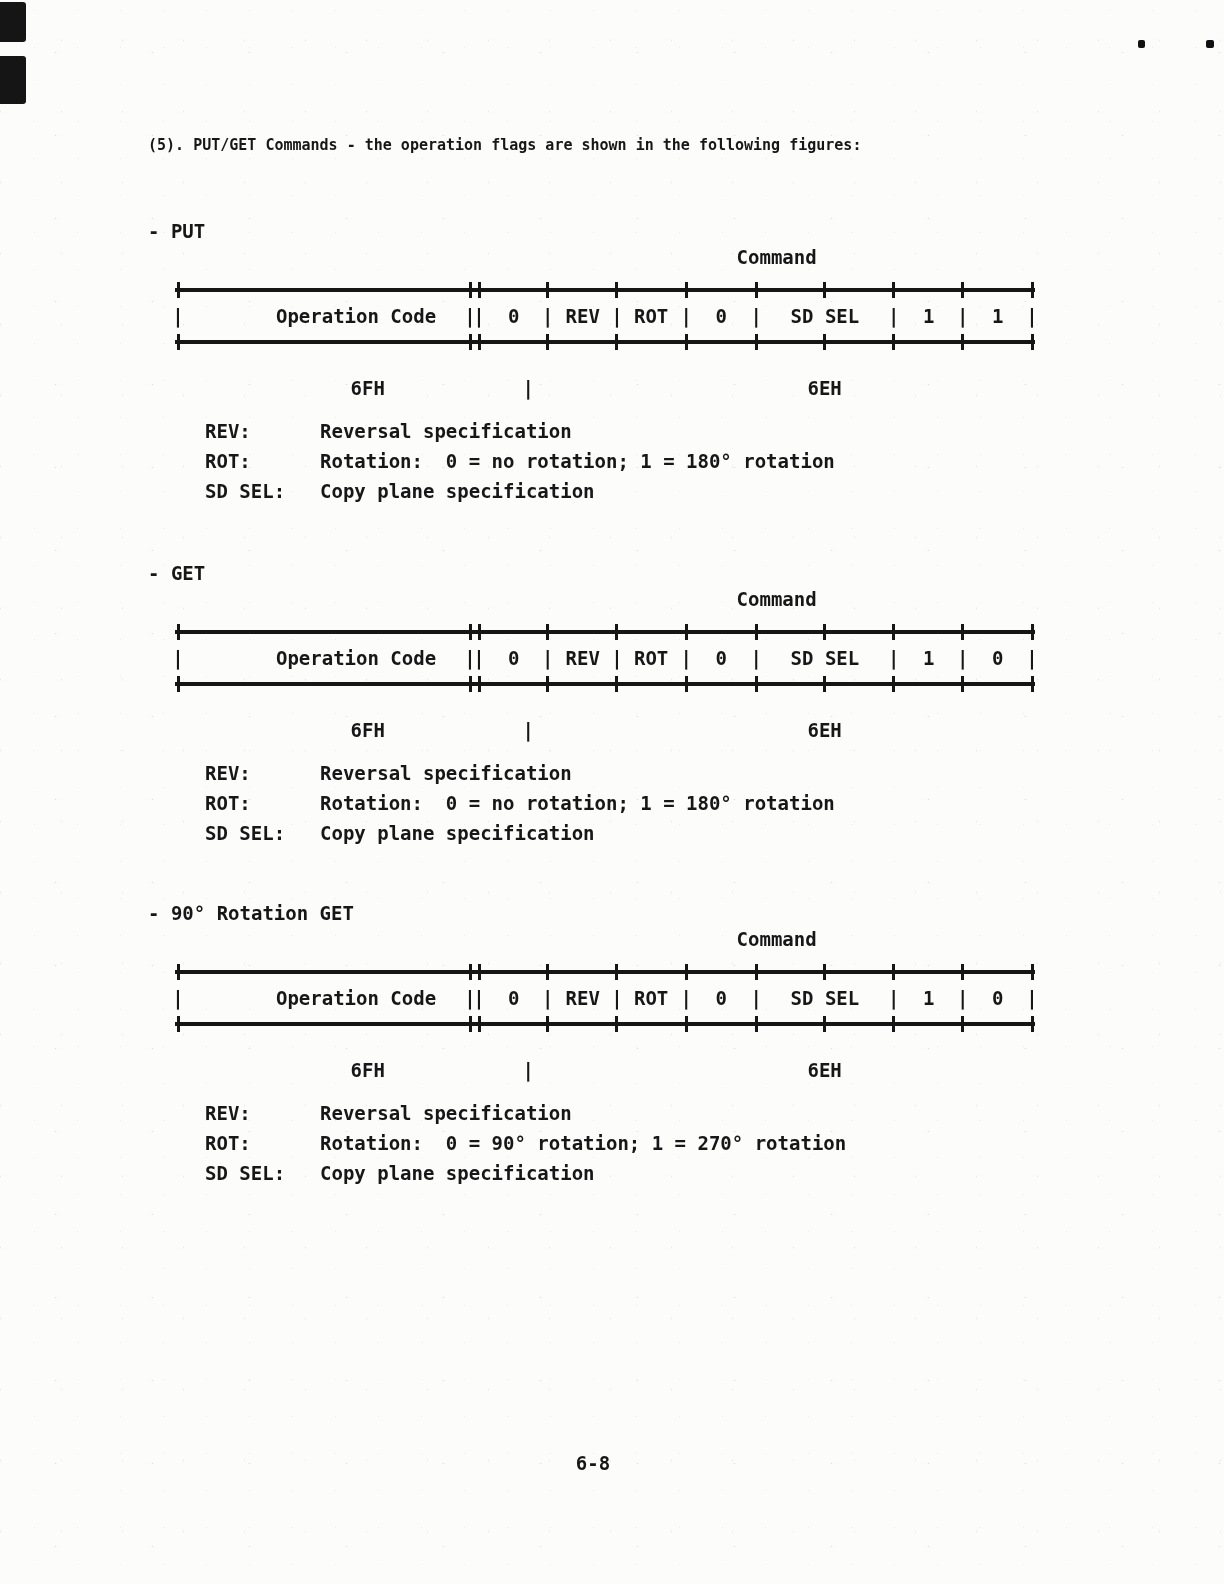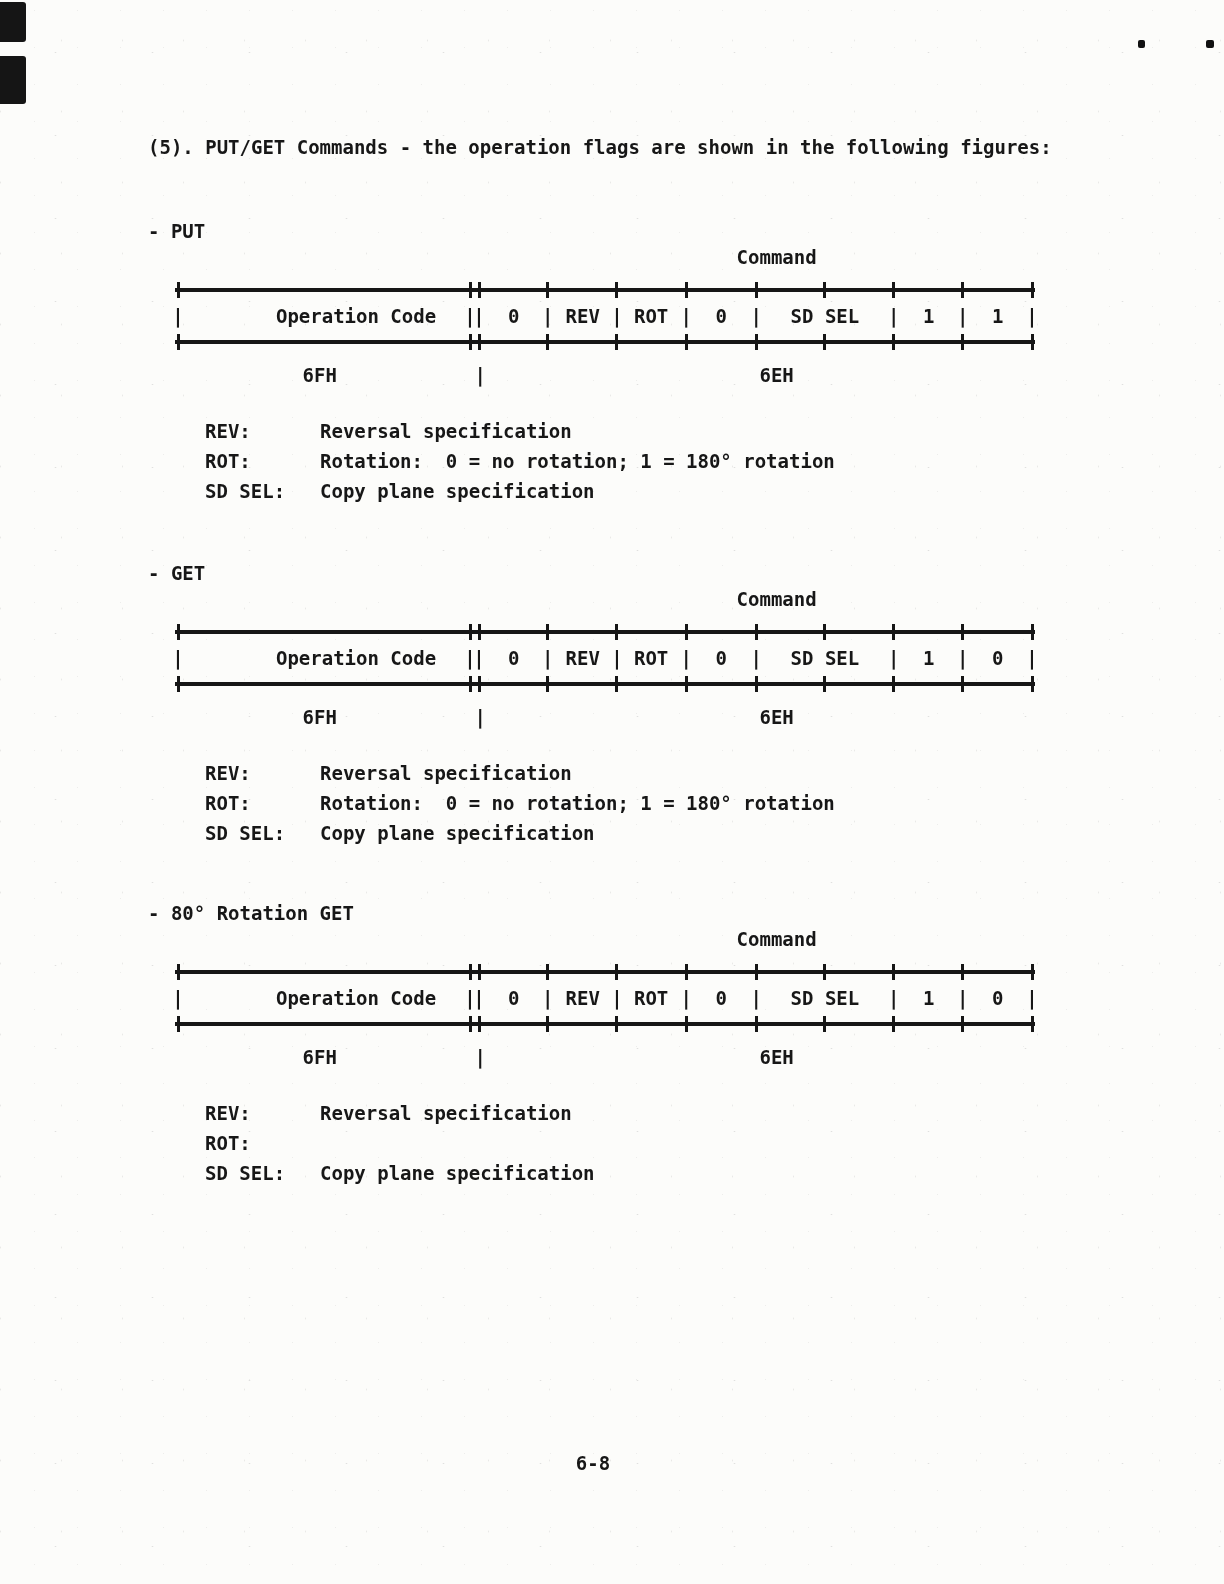--- a/index.html
+++ b/index.html
@@ -22,21 +22,21 @@
   .txt{white-space:pre;}
   
   .binder-mark{position:absolute;left:0;width:26px;background:#151515;border-radius:0 3px 3px 0;}
   #bm1{top:2px;height:40px;}
   #bm2{top:56px;height:48px;}
   .speck{position:absolute;background:#111;border-radius:2px;}
   #sp1{left:1138px;top:40px;width:7px;height:8px;}
   #sp2{left:1206px;top:40px;width:8px;height:8px;}
   
   .doc-title{position:absolute;top:64px;left:590px;transform:translateX(-50%);font-size:19px;letter-spacing:0.4px;}
-  .intro{position:absolute;top:136px;left:148px;font-size:19px;}
+  .intro{position:absolute;top:136px;left:148px;font-size:15px;}
   
   .section{position:absolute;left:0;width:100%;height:300px;}
   #sec-put{top:220px;}
   #sec-get{top:562px;}
   #sec-rot{top:902px;}
   .sec-heading{position:absolute;left:148px;top:0;font-size:19px;}
   
   .diagram{position:absolute;left:178px;top:62px;width:854px;}
   .command-label{position:absolute;left:70.1%;top:-36px;transform:translateX(-50%);font-size:19px;}
   .rule{position:absolute;left:0;width:100%;height:16px;}
@@ -48,21 +48,21 @@
   .cells span{position:absolute;top:0;line-height:36px;transform:translateX(-50%);}
   .cl-op{left:17.1%;margin-left:32px;}
   .cl-0{left:39.3%;}
   .cl-1{left:47.4%;}
   .cl-2{left:55.4%;}
   .cl-3{left:63.6%;}
   .cl-4{left:75.75%;}
   .cl-5{left:87.9%;}
   .cl-6{left:96%;}
   .codes{position:absolute;top:74px;left:0;width:100%;height:30px;font-size:19px;}
-  .codes span{position:absolute;top:4px;line-height:30px;transform:translateX(-50%);}
+  .codes span{position:absolute;top:17px;line-height:30px;transform:translateX(-50%);margin-left:48px;}
   .hexl{left:16.6%;}
   .hexd{left:35.4%;}
   .hexr{left:70.1%;}
   
   .notes{position:absolute;left:0;top:196px;width:100%;font-size:19px;}
   .note-row{position:absolute;left:0;width:100%;height:30px;line-height:30px;}
   .nr0{top:0;} .nr1{top:30px;} .nr2{top:60px;text-align:center;}
   .note-term{position:absolute;left:205px;}
   .note-def{position:absolute;left:320px;}
   
@@ -222,21 +222,21 @@
           <span class="note-def txt">Rotation:  0 = no rotation; 1 = 180° rotation</span>
         </div>
       <div class="note-row nr2">
           <span class="note-term txt">SD SEL:</span>
           <span class="note-def txt">Copy plane specification</span>
         </div>
     </div>
   </div>
 
   <div class="section" id="sec-rot">
-    <div class="sec-heading txt">- 80° Rotation GET</div>
+    <div class="sec-heading txt">- 90° Rotation GET</div>
     <div class="diagram">
       <div class="command-label txt">Command</div>
       <div class="rule rule-top">
           <div class="bar"></div>
           <div class="tick" style="left: calc(0% - 1.5px);"></div>
           <div class="tick" style="left: calc(34.2% - 1.5px);"></div>
           <div class="tick" style="left: calc(35.25% - 1.5px);"></div>
           <div class="tick" style="left: calc(43.3% - 1.5px);"></div>
           <div class="tick" style="left: calc(51.4% - 1.5px);"></div>
           <div class="tick" style="left: calc(59.5% - 1.5px);"></div>
@@ -286,20 +286,21 @@
         <span class="hexr txt">6EH</span>
       </div>
     </div>
     <div class="notes">
       <div class="note-row nr0">
           <span class="note-term txt">REV:</span>
           <span class="note-def txt">Reversal specification</span>
         </div>
       <div class="note-row nr1">
           <span class="note-term txt">ROT:</span>
+          <span class="note-def txt">Rotation:  0 = 90° rotation; 1 = 270° rotation</span>
         </div>
       <div class="note-row nr2">
           <span class="note-term txt">SD SEL:</span>
           <span class="note-def txt">Copy plane specification</span>
         </div>
     </div>
   </div>
 
   <div class="page-number txt">6-8</div>
 

